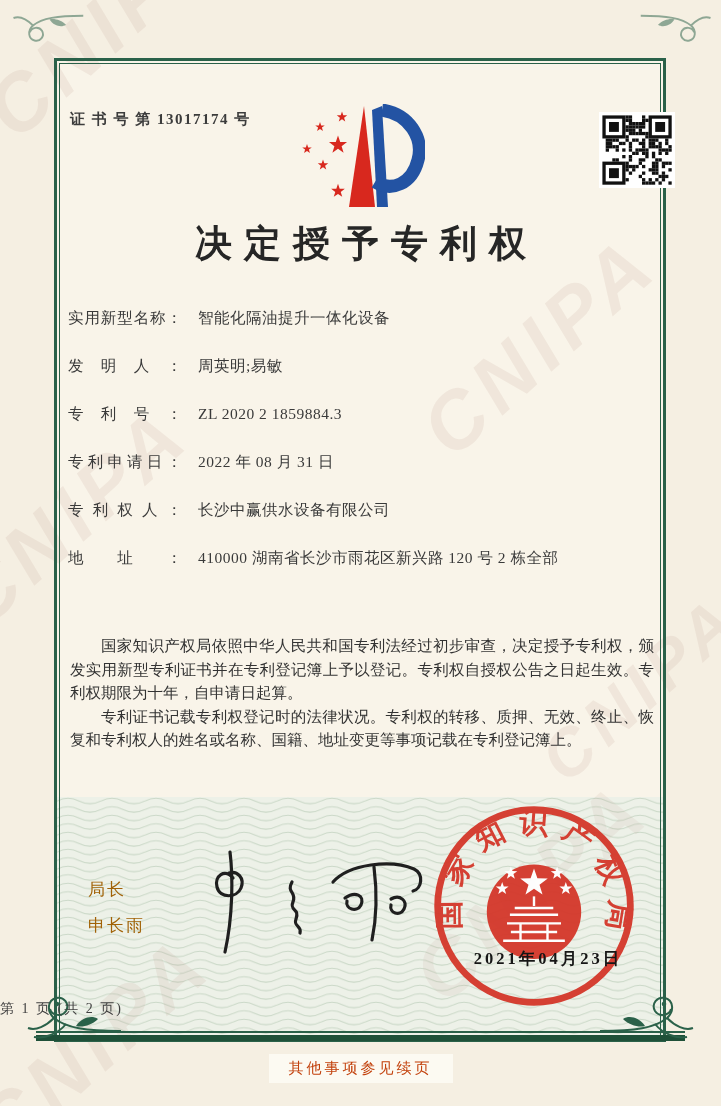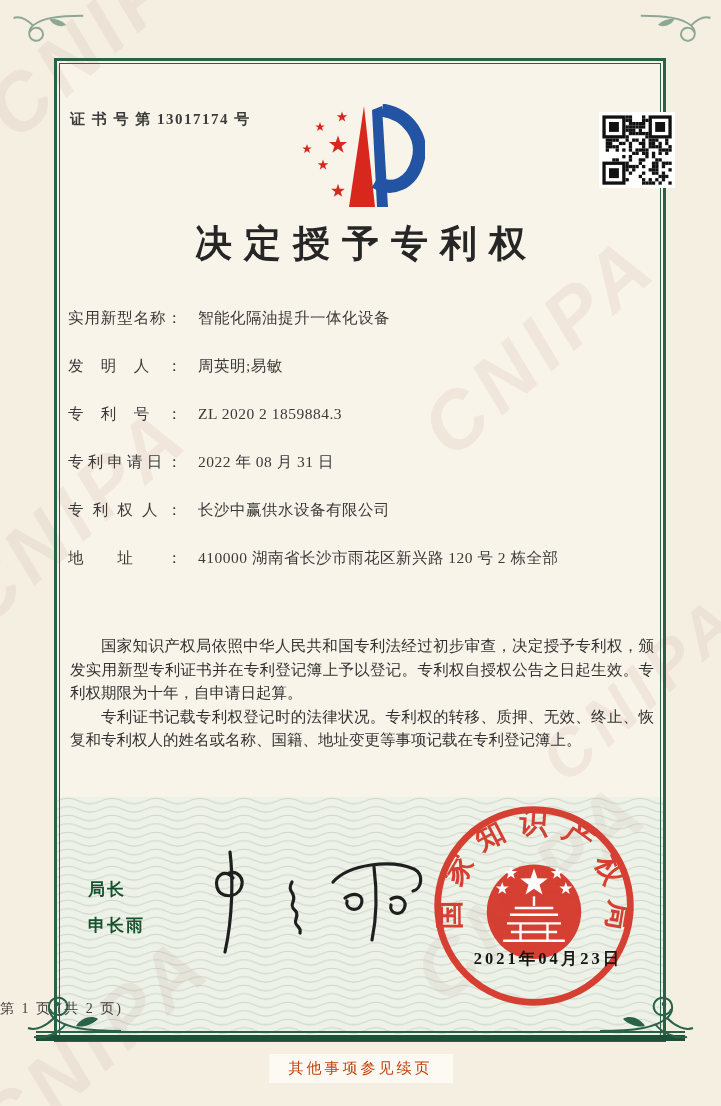--- a/index.html
+++ b/index.html
@@ -23,22 +23,22 @@
          font-weight:bold;letter-spacing:12px;text-indent:12px;color:#262626;}
   .fields{position:absolute;left:68px;top:307px;width:592px;z-index:5;font-size:15.5px;color:#3a3a3a;}
   .row{line-height:22px;margin-bottom:26px;white-space:nowrap;}
   .lbl{display:inline-block;width:114px;text-align:justify;text-align-last:justify;}
   .val{margin-left:16px;letter-spacing:0.5px;}
   .pair1{display:inline-block;min-width:308px;}
   .paras{position:absolute;left:70px;top:634px;width:584px;z-index:5;font-size:15.5px;
          line-height:23.5px;text-align:justify;color:#333;}
   .paras p{margin:0;text-indent:2em;}
   .signer{position:absolute;left:88px;top:878px;z-index:5;
-          font-family:"Liberation Sans","DejaVu Sans",sans-serif;font-weight:700;
-          font-size:17px;color:#14532d;letter-spacing:2px;}
+          font-family:"Liberation Sans","DejaVu Sans",sans-serif;font-weight:400;
+          font-size:17px;color:#a16207;letter-spacing:2px;}
   .signer div{margin-bottom:13px;}
   .signature{position:absolute;left:195px;top:846px;z-index:5;}
   .seal{position:absolute;left:428px;top:800px;z-index:6;opacity:0.95;}
   .seal-date{position:absolute;left:438px;top:948px;width:220px;z-index:7;text-align:center;
              font-size:16.5px;letter-spacing:3px;font-weight:600;color:#161616;}
   .page-info{position:absolute;left:0;right:0;top:1000px;z-index:5;text-align:left;
              font-size:14px;letter-spacing:2px;color:#3f3f3f;}
   .foot-note{position:absolute;left:50%;transform:translateX(-50%);top:1054px;z-index:5;
              background:#fcfaf2;padding:5px 20px;font-size:15px;letter-spacing:3px;color:#c2410c;}
 </style>

